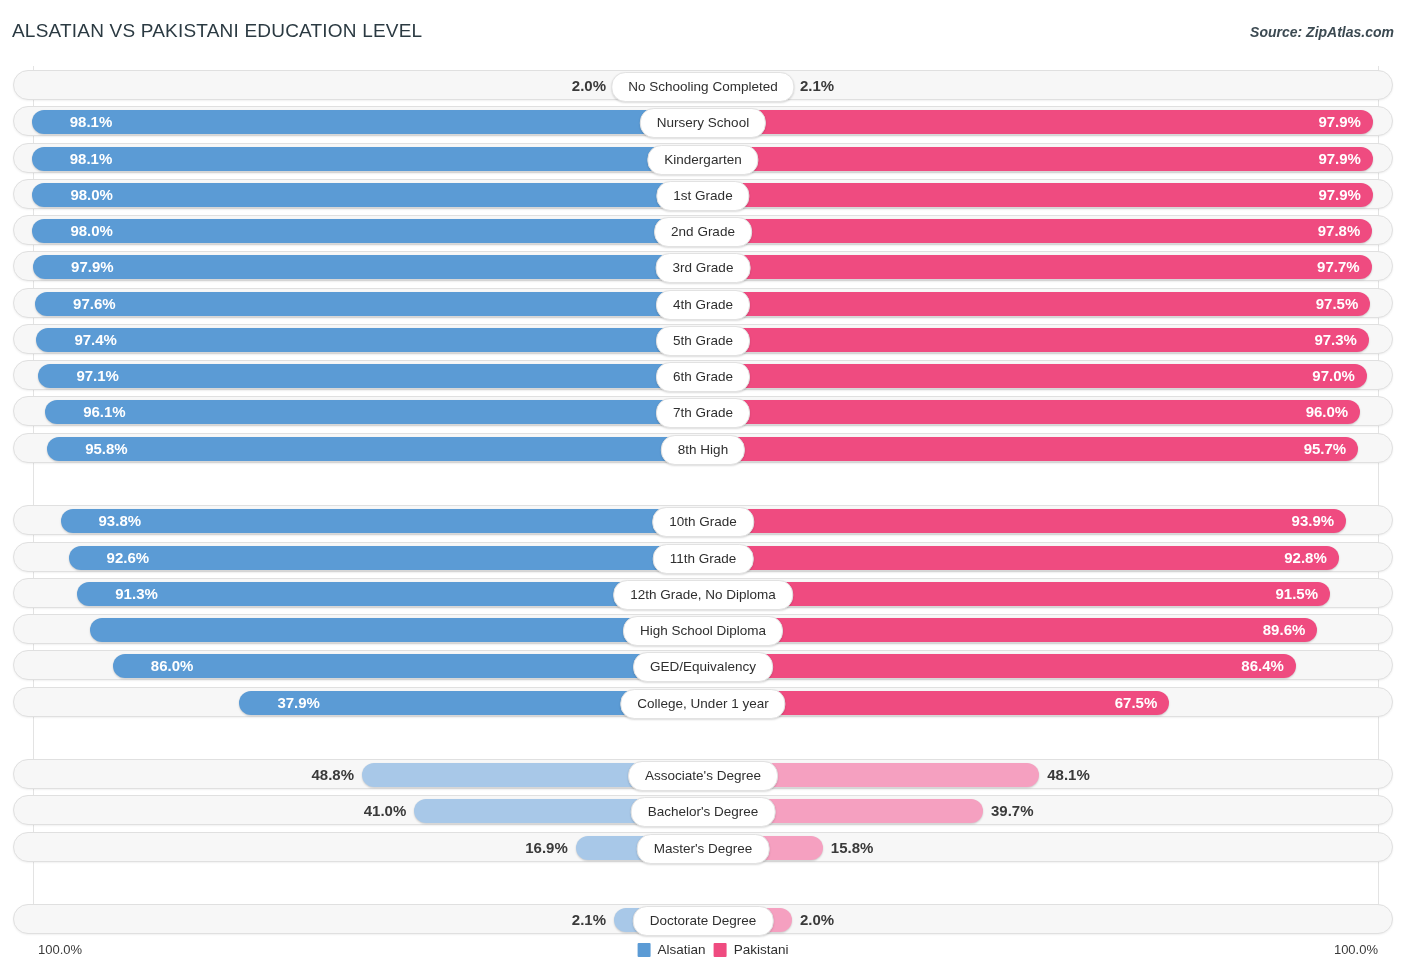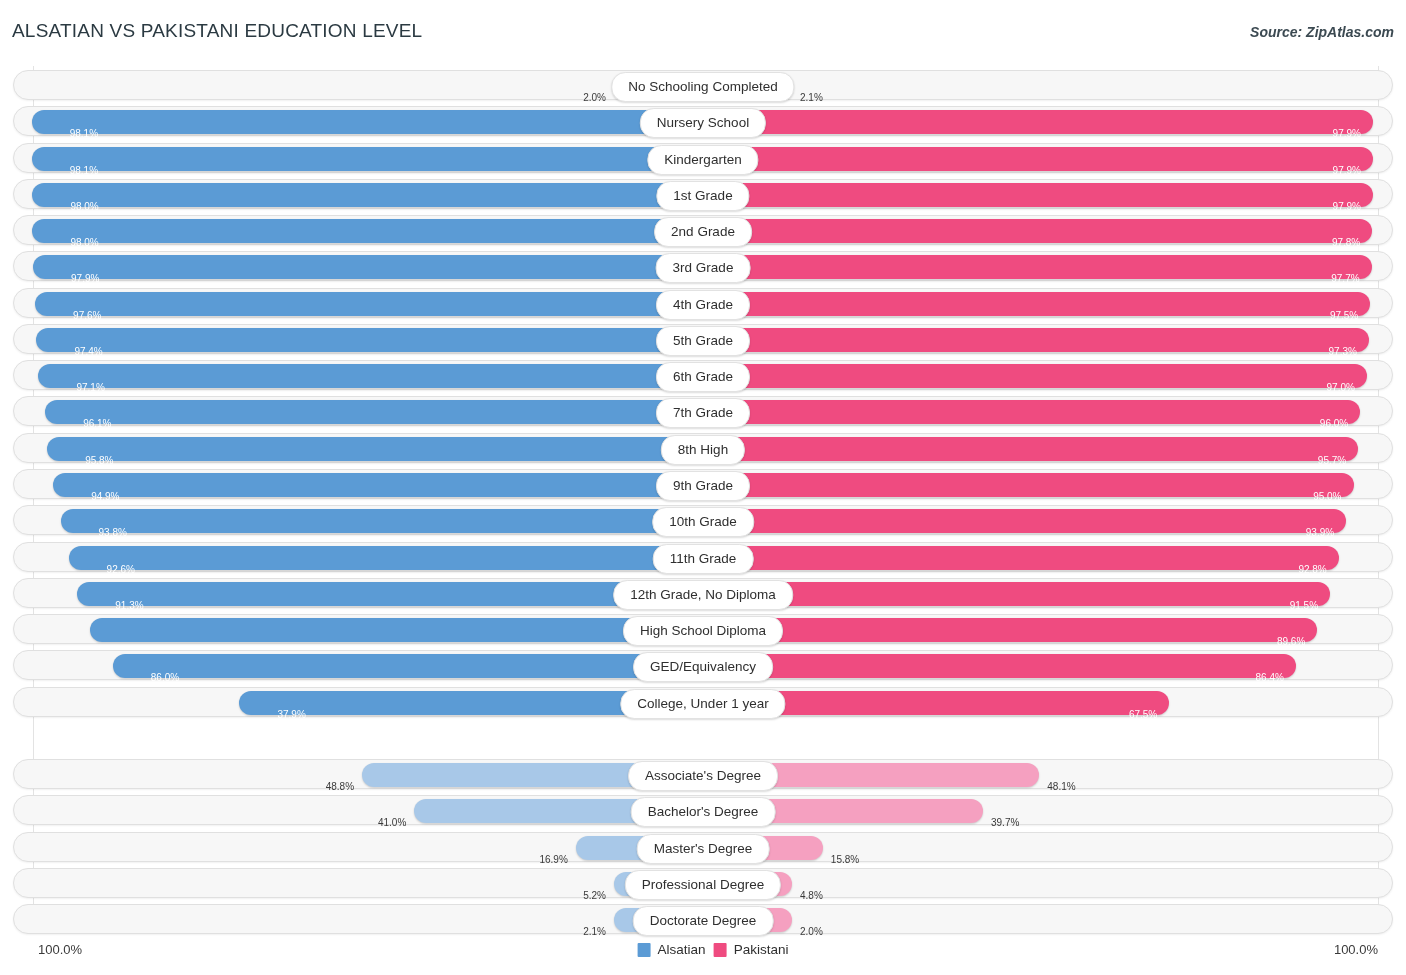--- a/index.html
+++ b/index.html
@@ -50,22 +50,22 @@
     border-radius:12px 0 0 12px;
   }
   .bar.right{
     left:703px;
     border-radius:0 12px 12px 0;
   }
   .bar.left.round{border-radius:12px;}
   .bar.right.round{border-radius:12px;}
 
   .val{
-    position:absolute;top:12px;height:30px;line-height:30px;
-    font-size:10px;white-space:nowrap;
+    position:absolute;top:0;height:30px;line-height:30px;
+    font-size:15px;white-space:nowrap;font-weight:bold;
   }
   .val.inside-left{left:10px;color:#ffffff;}
   .val.inside-right{right:10px;color:#ffffff;}
   .val.outside-left{color:#3a3a3a;}
   .val.outside-right{color:#3a3a3a;}
 
   .catlabel{
     position:absolute;top:1px;height:28px;line-height:28px;
     left:50%;transform:translateX(-50%);
     background:#ffffff;
@@ -192,29 +192,20 @@
     </div>
     <div class="row" style="top: 366.7px;">
       <div class="row-inner">
         <div class="bar left" style="width: 641.86px; background: rgb(91, 155, 213);"></div>
         <div class="bar right" style="width: 641.19px; background: rgb(239, 75, 128);"></div>
         <div class="val inside-left" style="left: 71.14px;">95.8%</div>
         <div class="val inside-right" style="right: 45.81px;">95.7%</div>
         <div class="catlabel">8th High</div>
       </div>
     </div>
-    <div class="row" style="top: 402.97px;">
-      <div class="row-inner">
-        <div class="bar left" style="width: 635.83px; background: rgb(91, 155, 213);"></div>
-        <div class="bar right" style="width: 636.5px; background: rgb(239, 75, 128);"></div>
-        <div class="val inside-left" style="left: 77.17px;">94.9%</div>
-        <div class="val inside-right" style="right: 50.5px;">95.0%</div>
-        <div class="catlabel">9th Grade</div>
-      </div>
-    </div>
     <div class="row" style="top: 439.24px;">
       <div class="row-inner">
         <div class="bar left" style="width: 628.46px; background: rgb(91, 155, 213);"></div>
         <div class="bar right" style="width: 629.13px; background: rgb(239, 75, 128);"></div>
         <div class="val inside-left" style="left: 84.54px;">93.8%</div>
         <div class="val inside-right" style="right: 57.87px;">93.9%</div>
         <div class="catlabel">10th Grade</div>
       </div>
     </div>
     <div class="row" style="top: 475.51px;">
@@ -280,29 +271,20 @@
         <div class="catlabel">Bachelor's Degree</div>
       </div>
     </div>
     <div class="row" style="top: 765.67px;">
       <div class="row-inner">
         <div class="bar left" style="width: 113.23px; background: rgb(168, 200, 232);"></div>
         <div class="bar right" style="width: 105.86px; background: rgb(245, 160, 192);"></div>
         <div class="val outside-left" style="right: 824.23px;">16.9%</div>
         <div class="val outside-right" style="left: 816.86px;">15.8%</div>
         <div class="catlabel">Master's Degree</div>
-      </div>
-    </div>
-    <div class="row" style="top: 801.94px;">
-      <div class="row-inner">
-        <div class="bar left round" style="width: 75px; background: rgb(168, 200, 232);"></div>
-        <div class="bar right round" style="width: 75px; background: rgb(245, 160, 192);"></div>
-        <div class="val outside-left" style="right: 786px;">5.2%</div>
-        <div class="val outside-right" style="left: 786px;">4.8%</div>
-        <div class="catlabel">Professional Degree</div>
       </div>
     </div>
     <div class="row" style="top: 838.21px;">
       <div class="row-inner">
         <div class="bar left round" style="width: 75px; background: rgb(168, 200, 232);"></div>
         <div class="bar right round" style="width: 75px; background: rgb(245, 160, 192);"></div>
         <div class="val outside-left" style="right: 786px;">2.1%</div>
         <div class="val outside-right" style="left: 786px;">2.0%</div>
         <div class="catlabel">Doctorate Degree</div>
       </div>

